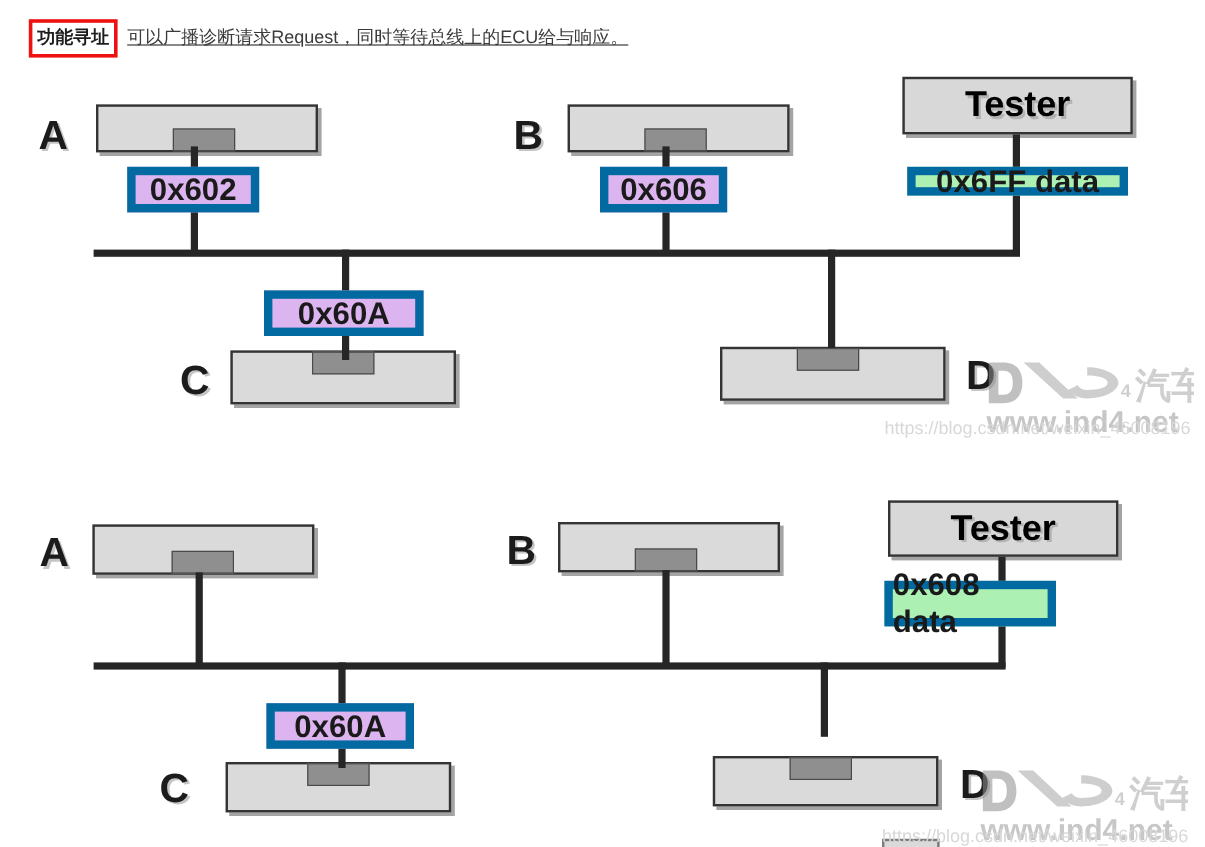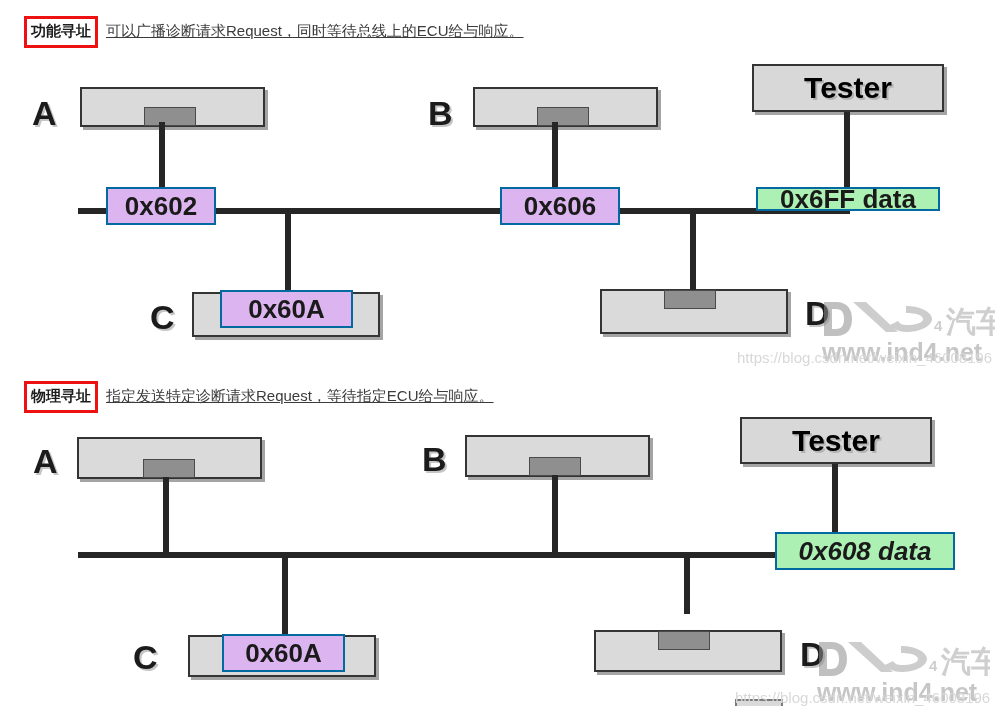--- a/index.html
+++ b/index.html
@@ -95,23 +95,22 @@
   
   .tag {
     position: absolute;
     box-sizing: border-box;
     display: flex;
     align-items: center;
     justify-content: center;
     font-size: 26px;
     font-weight: bold;
     color: #1a1a1a;
-    border: 2px solid #0369a1;
+    border: 7px solid #0369a1;
     z-index: 5;
-    margin-top: 48px;
   }
   .tag-purple { background: #dcb5f0; }
   .tag-green  { background: #adf0b4; }
 
   
   .bus {
     position: absolute;
     background: #262626;
     height: 6px;
     z-index: 1;
@@ -182,21 +181,21 @@
   <div class="ecu" style="left:80px; top:87px; width:185px; height:40px;">
     <div class="connector conn-bottom" style="left:62px; width:52px;"></div>
   </div>
   <div class="ecu-label" style="left:32px; top:96px;">A</div>
   <div class="tag tag-purple" style="left:106px; top:139px; width:110px; height:38px;">0x602</div>
 
   <div class="ecu" style="left:473px; top:87px; width:185px; height:40px;">
     <div class="connector conn-bottom" style="left:62px; width:52px;"></div>
   </div>
   <div class="ecu-label" style="left:428px; top:96px;">B</div>
-  <div class="tag tag-purple" style="left:500px; top:139px; width:120px; height:38px;">0x606</div>
+  <div class="tag tag-purple" style="left:500px; top:139px; width:106px; height:38px;">0x606</div>
 
   <div class="tester" style="left:752px; top:64px; width:192px; height:48px;">Tester</div>
   <div class="tag tag-green" style="left:756px; top:139px; width:184px; height:24px;">0x6FF data</div>
 
   <div class="tag tag-purple" style="left:220px; top:242px; width:133px; height:38px;">0x60A</div>
   <div class="ecu" style="left:192px; top:292px; width:188px; height:45px;">
     <div class="connector conn-top" style="left:66px; width:52px;"></div>
   </div>
   <div class="ecu-label" style="left:150px; top:300px;">C</div>
 
@@ -219,43 +218,40 @@
       </svg>
     </div>
   </div>
   <div class="watermark" style="left:822px; top:340px;">
     <span class="wm-url">www.ind4.net</span>
   </div>
   <div class="watermark" style="left:737px; top:349px;">
     <span class="wm-blog">https://blog.csdn.net/weixin_46008196</span>
   </div>
 
-  <div class="caption" style="left:24px; top:381px;">
-    <span class="kw">物理寻址</span><span class="rest">指定发送特定诊断请求Request，等待指定ECU给与响应。</span>
-  </div>
 
   <div class="bus" style="left:78px; top:552px; width:760px;"></div>
   <div class="drop" style="left:163px; top:477px; height:79px;"></div>
   <div class="drop" style="left:552px; top:475px; height:81px;"></div>
   <div class="drop" style="left:832px; top:464px; height:92px;"></div>
   <div class="drop" style="left:282px; top:552px; height:88px;"></div>
   <div class="drop" style="left:684px; top:552px; height:62px;"></div>
 
   <div class="ecu" style="left:77px; top:437px; width:185px; height:42px;">
     <div class="connector conn-bottom" style="left:64px; width:52px;"></div>
   </div>
   <div class="ecu-label" style="left:33px; top:444px;">A</div>
 
   <div class="ecu" style="left:465px; top:435px; width:185px; height:42px;">
     <div class="connector conn-bottom" style="left:62px; width:52px;"></div>
   </div>
   <div class="ecu-label" style="left:422px; top:442px;">B</div>
 
   <div class="tester" style="left:740px; top:417px; width:192px; height:47px;">Tester</div>
-  <div class="tag tag-green" style="left:775px; top:484px; width:180px; height:38px;font-style:italic;">0x608 data</div>
+  <div class="tag tag-green" style="left:737px; top:484px; width:143px; height:38px;">0x608 data</div>
 
   <div class="tag tag-purple" style="left:222px; top:586px; width:123px; height:38px;">0x60A</div>
   <div class="ecu" style="left:188px; top:635px; width:188px; height:42px;">
     <div class="connector conn-top" style="left:66px; width:52px;"></div>
   </div>
   <div class="ecu-label" style="left:133px; top:640px;">C</div>
 
   <div class="ecu" style="left:594px; top:630px; width:188px; height:42px;">
     <div class="connector conn-top" style="left:62px; width:52px;"></div>
   </div>

